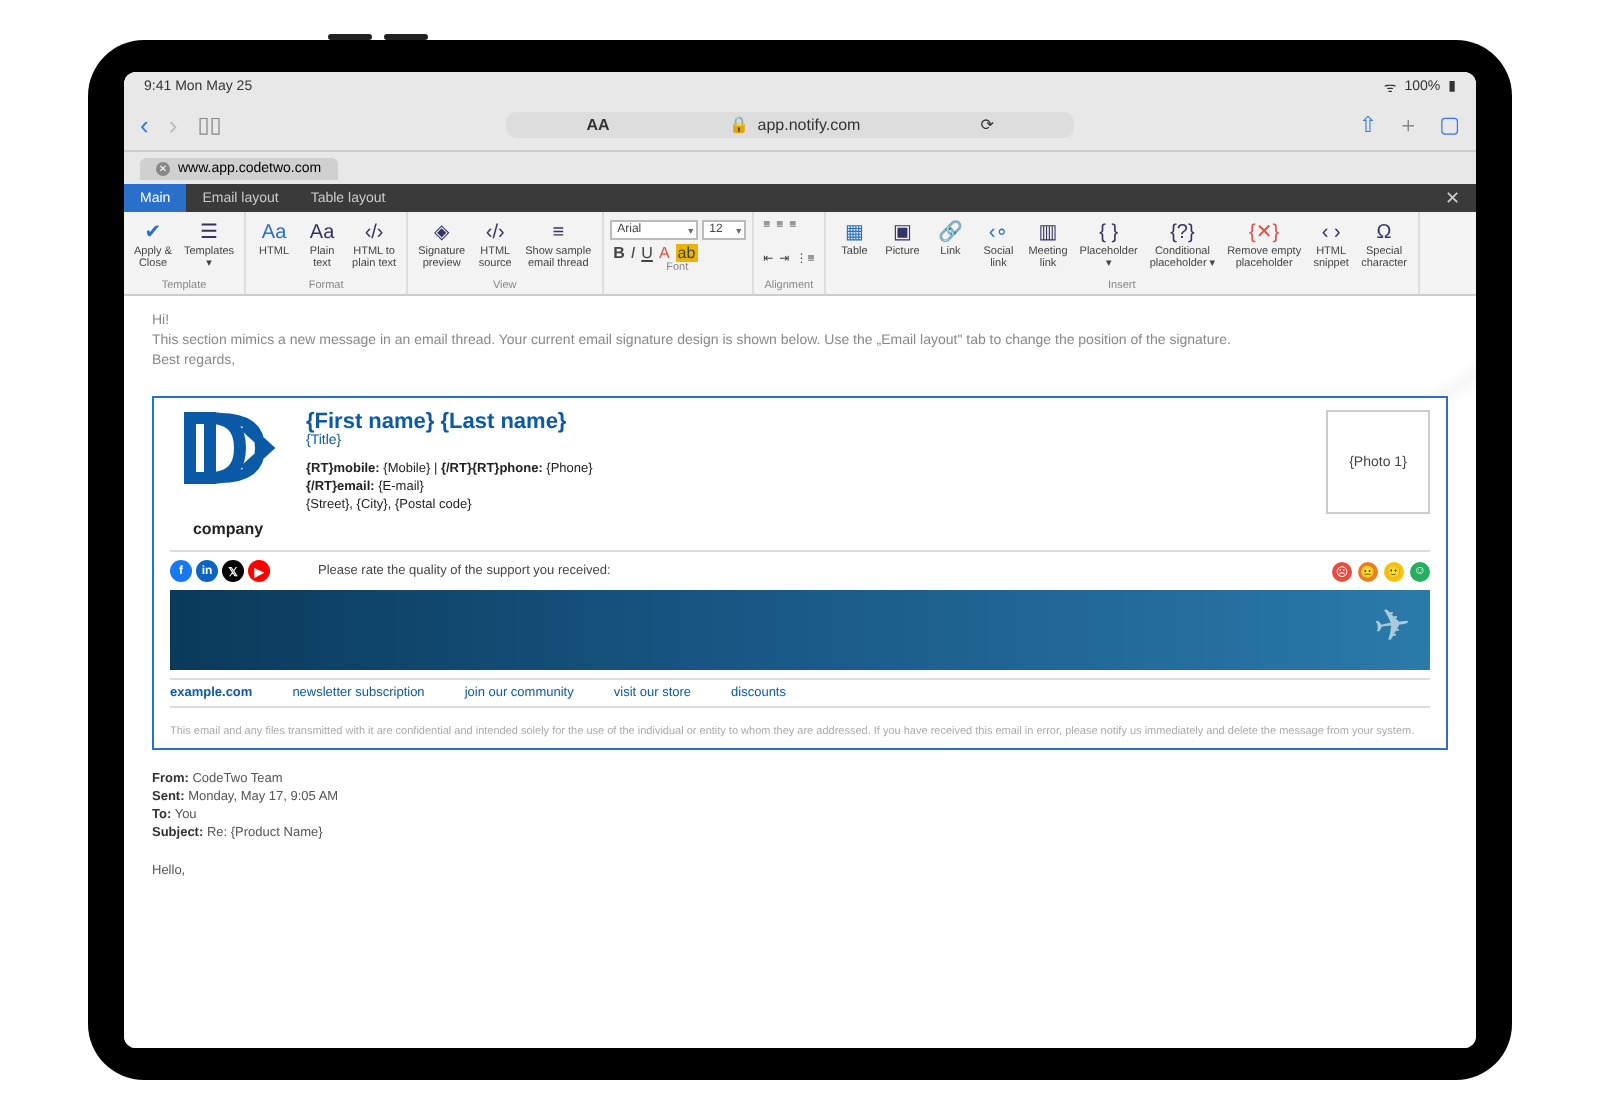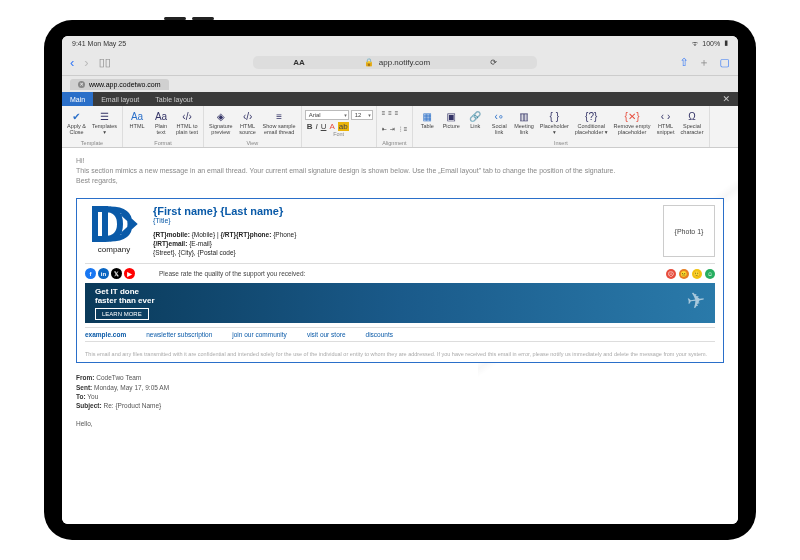--- a/index.html
+++ b/index.html
@@ -39,21 +39,21 @@
   .font-btns { display:flex; gap:3px; font-size:8px; color:#444; padding:0 2px;}
   .content { flex: 1; background: #fff; overflow: auto; padding: 6px 14px; font-size: 7px; color: #888; position:relative;}
   .content::before { content:""; position:absolute; top:0; right:0; width:260px; height:260px; background:linear-gradient(145deg, transparent 48%, rgba(0,0,0,0.03) 50%, transparent 52%);}
   .msg-line { font-size: 7px; color: #888; margin: 3px 0; }
   .sig-box { border: 1px solid #2a6fc9; margin: 14px 0 10px; padding: 0; background:#fff; position:relative;}
   .sig-inner { padding: 6px 8px 4px; }
   .sig-top { display: flex; gap: 10px; }
   .logo-area { width: 58px; text-align: center; }
   .logo-shape { width: 48px; height: 38px; margin: 0 auto; position:relative; }
   .logo-shape svg { width:100%; height:100%;}
-  .logo-txt { font-weight: 400; font-size: 8px; color: #222; margin-top:2px;}
+  .logo-txt { font-weight: 700; font-size: 8px; color: #222; margin-top:17px;}
   .sig-info { flex: 1; }
   .sig-name { color: #0a5aa8; font-weight: 700; font-size: 11px; }
   .sig-title { color: #0a5aa8; font-size: 7px; margin-bottom: 6px; }
   .sig-contact { font-size: 6.5px; color: #222; line-height: 1.4; }
   .sig-contact b { font-weight:700;}
   .photo-box { border: 1px solid #ccc; width: 52px; height: 52px; display: flex; align-items: center; justify-content: center; font-size: 7px; color: #444; margin-left:auto;}
   .sig-row2 { border-top: 1px solid #ddd; margin-top: 6px; padding-top: 4px; display: flex; align-items: center; font-size: 6.5px; color:#444;}
   .social-icons { display: flex; gap: 2px; }
   .si { width: 11px; height: 11px; border-radius: 50%; display:flex; align-items:center; justify-content:center; font-size:6px; color:#fff; font-weight:700;}
   .si.fb{background:#1877f2;} .si.li{background:#0a66c2;} .si.tw{background:#000;} .si.yt{background:#ff0000;}
@@ -298,24 +298,20 @@
             </div>
             <span class="rate-txt">Please rate the quality of the support you received:</span>
             <div class="faces">
               <div class="face r">☹</div>
               <div class="face o">😐</div>
               <div class="face y">🙂</div>
               <div class="face g">☺</div>
             </div>
           </div>
           <div class="banner">
-            <div>
-              <div class="banner-txt1"><span>Get IT done</span><br><span>faster than ever</span></div>
-              <span class="banner-btn">LEARN MORE</span>
-            </div>
             <div class="banner-jet">✈</div>
           </div>
           <div class="links-row">
             <span>example.com</span>
             <span>newsletter subscription</span>
             <span>join our community</span>
             <span>visit our store</span>
             <span>discounts</span>
           </div>
         </div>

